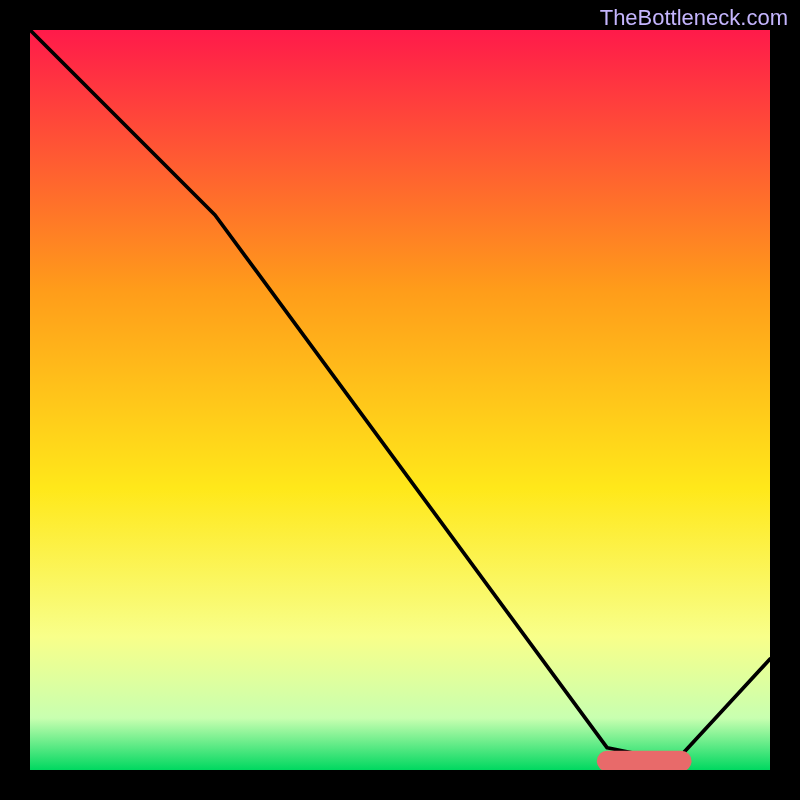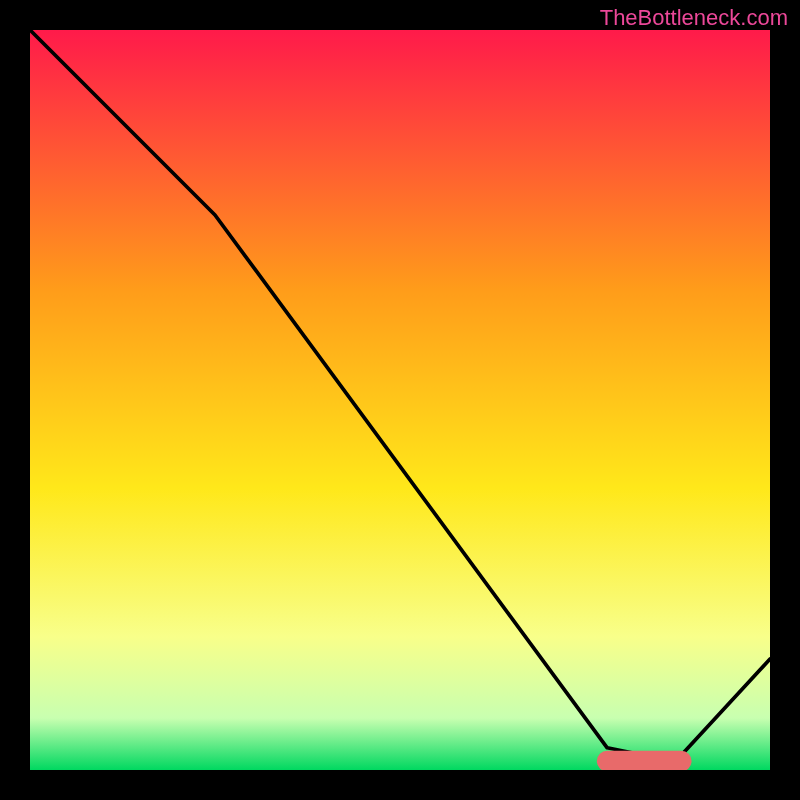--- a/index.html
+++ b/index.html
@@ -8,21 +8,21 @@
     width: 800px;
     height: 800px;
     background: #000;
     font-family: Arial, Helvetica, sans-serif;
     position: relative;
   }
   .watermark {
     position: absolute;
     top: 5px;
     right: 12px;
-    color: #ec4899;
+    color: #c4b5fd;
     font-size: 22px;
     font-weight: 500;
     z-index: 10;
   }
   .chart-area {
     position: absolute;
     top: 30px;
     left: 30px;
     width: 740px;
     height: 740px;

